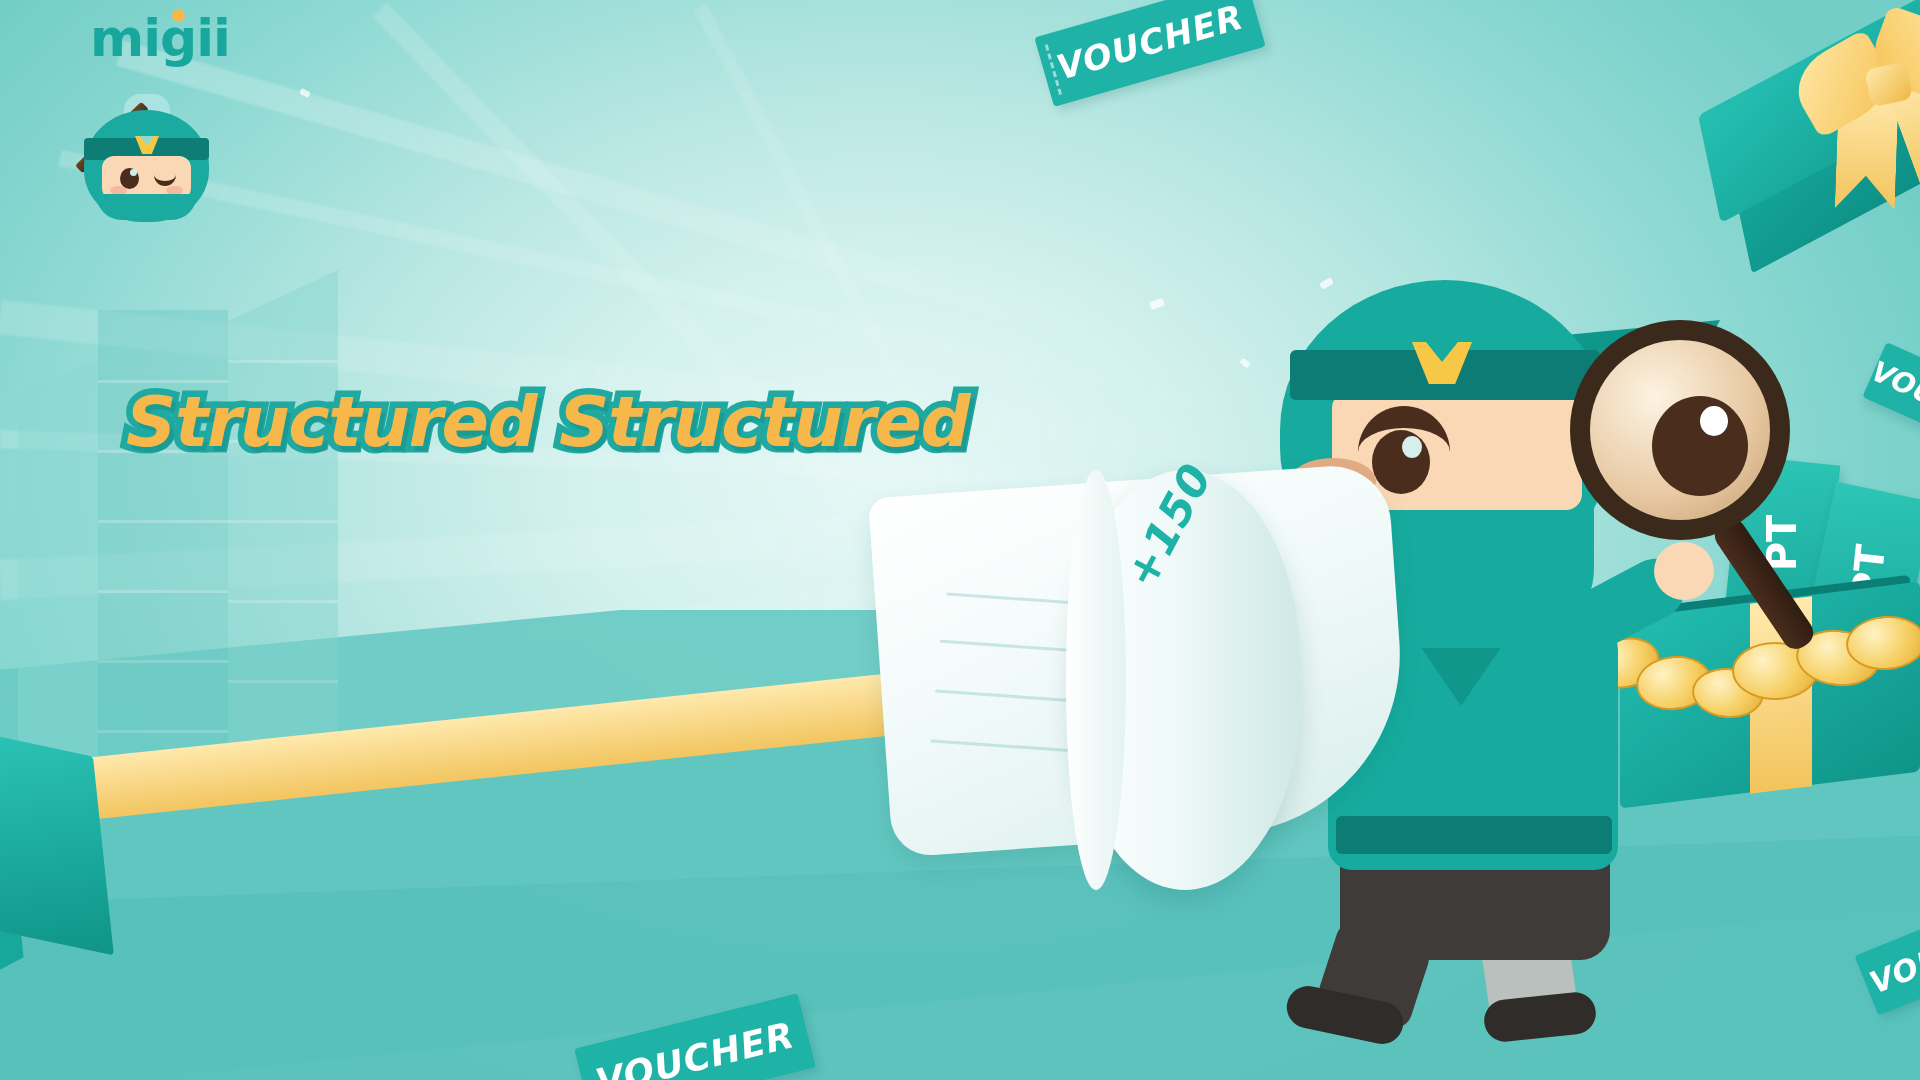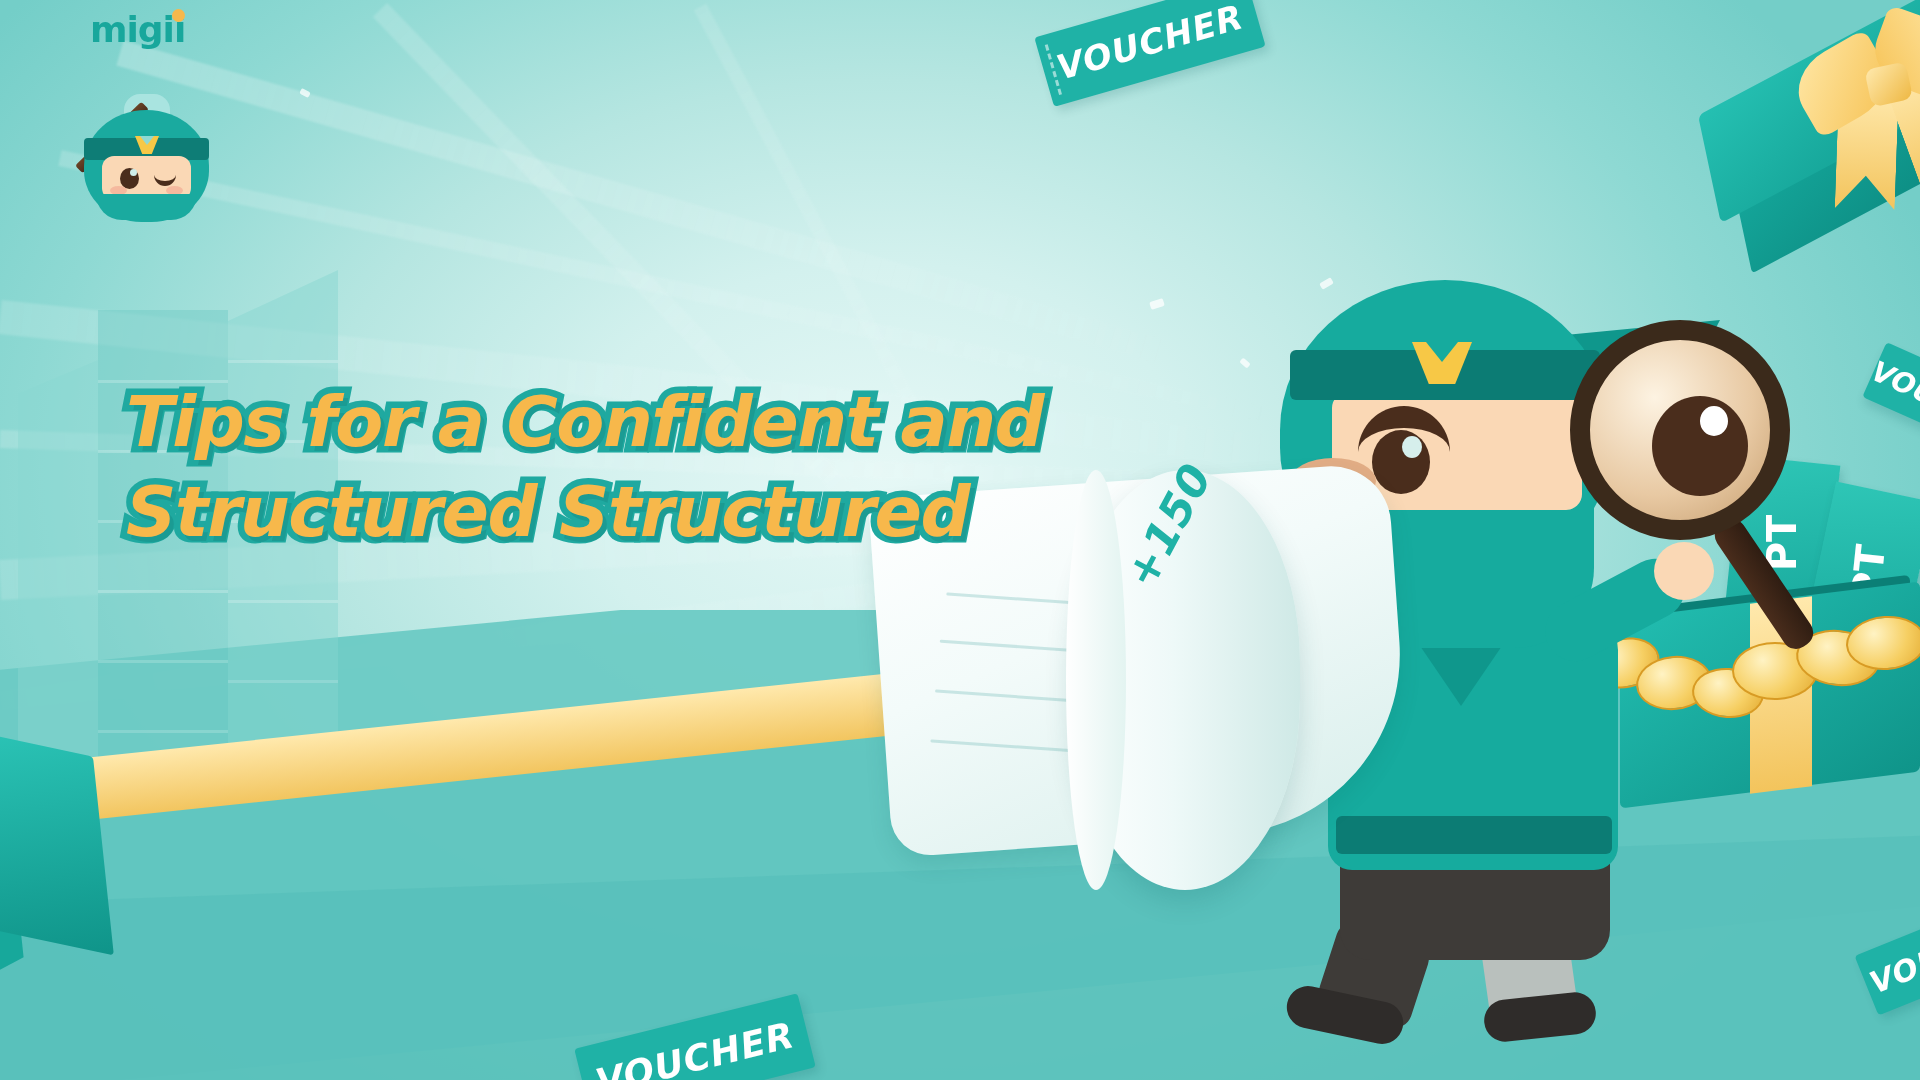--- a/index.html
+++ b/index.html
@@ -51,21 +51,21 @@
   .bld-c{left:0px;   top:130px; width:80px;  height:420px; background:#8ad8d2;
          clip-path:polygon(0 8%,100% 0,100% 100%,0 100%);}
   .floor{position:absolute; left:0; width:100%; height:3px; background:rgba(255,255,255,.40);}
 
   
   .fleck{position:absolute; background:#fff; opacity:.75; border-radius:2px;}
 
   
   .logo{position:absolute; left:62px; top:6px; width:200px; height:215px;}
   .logo-word{font-family:"DejaVu Sans", sans-serif; color:#18a79c; line-height:1;}
-  .logo-migii{position:absolute; left:28px; top:6px; font-size:36px; font-weight:700; letter-spacing:-1px;}
+  .logo-migii{position:absolute; left:28px; top:6px; font-size:52px; font-weight:700; letter-spacing:-1px;}
   .logo-topik{position:absolute; left:10px; top:42px; font-size:56px; font-weight:700;
               font-style:italic; letter-spacing:1px;}
   .logo-dot{position:absolute; left:110px; top:3px; width:13px; height:13px;
             background:#f7b84b; border-radius:50%;}
   
   .mhead{position:absolute; left:22px; top:104px; width:125px; height:112px;}
   .mhead-hood{position:absolute; inset:0; background:#1aaa9f; border-radius:50% 50% 46% 46%;}
   .mhead-top{position:absolute; left:40px; top:-16px; width:46px; height:34px;
              background:#a9e4e0; border-radius:16px 16px 6px 6px;}
   .mhead-band{position:absolute; left:0; top:28px; width:125px; height:22px;
@@ -434,17 +434,16 @@
 
   <div class="ticket voucher-bottom">
     <span>VOUCHER</span>
   </div>
 
   <div class="ticket voucher-right">
     <span>VOUCHER</span>
   </div>
 
   <div class="headline">
-    <span class="ln">Tips for a Confident and</span>
     <span class="ln">Structured Structured</span>
   </div>
 
 </div>
 
 </body></html>

